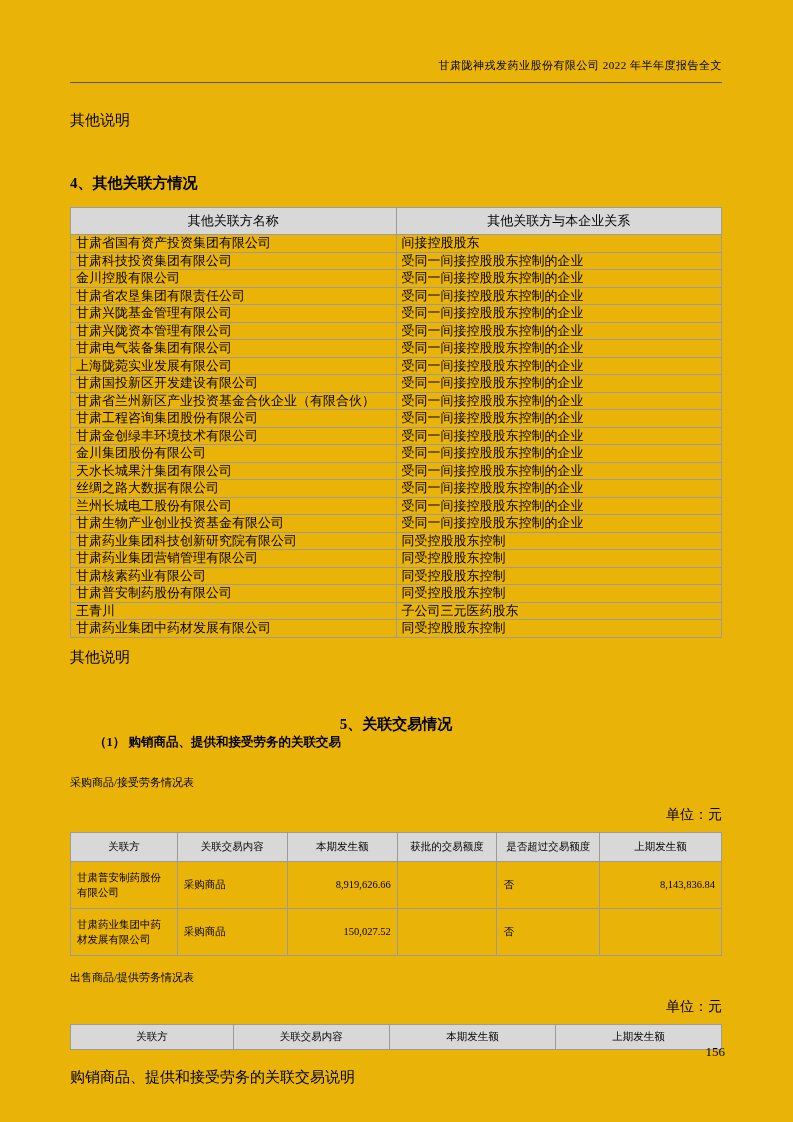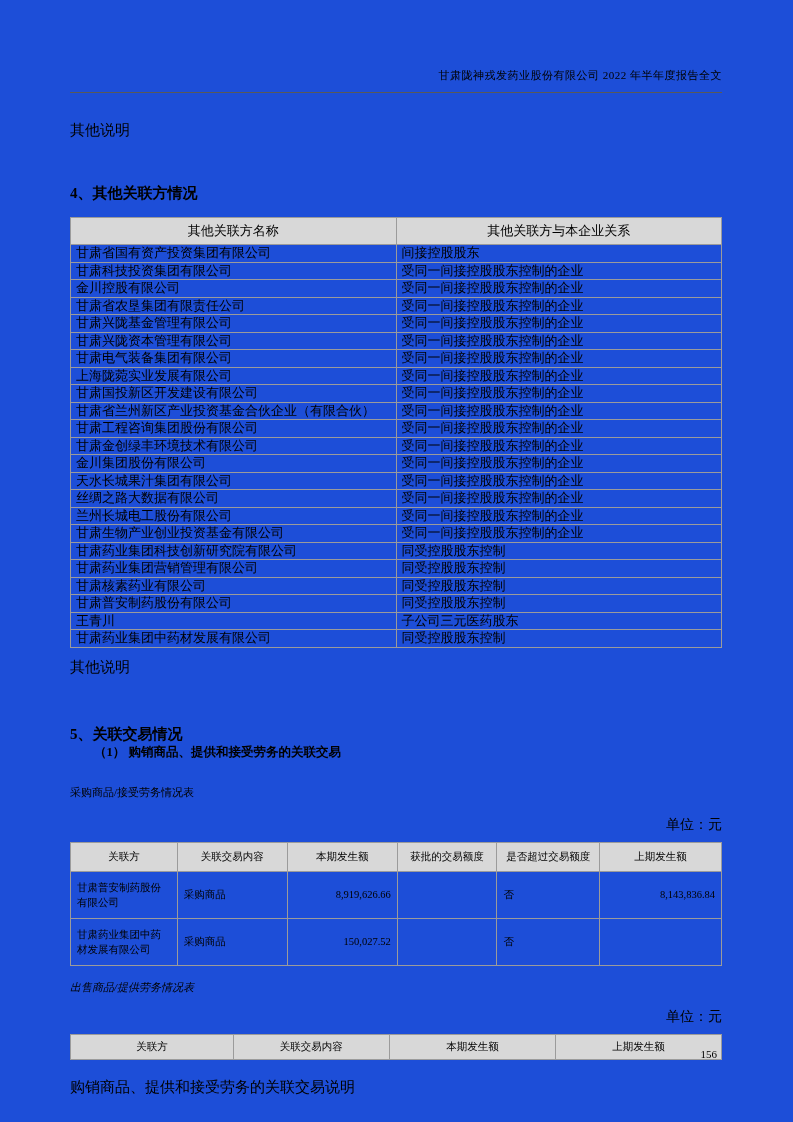--- a/index.html
+++ b/index.html
@@ -1,24 +1,24 @@
 <!DOCTYPE html>
 <html><head>
 <meta charset="utf-8">
 <style>
   * { margin: 0; padding: 0; box-sizing: border-box; }
   html, body { background: #ffffff; }
   .doc-page {
     position: relative;
     width: 793px;
     height: 1122px;
-    background: #1d4ed8;
+    background: #eab308;
     font-family: "Liberation Serif", "DejaVu Serif", serif;
     color: #000000;
-    padding: 16px 71px 0 70px;
+    padding: 6px 71px 0 70px;
     overflow: hidden;
   }
   .report-header {
     padding-top: 52px;
     padding-bottom: 9px;
     text-align: right;
     font-size: 11px;
     letter-spacing: 0.5px;
     border-bottom: 1px solid #595959;
   }
@@ -67,23 +67,23 @@
   .purchase-table { margin-top: 8px; font-size: 10.5px; }
   .purchase-table th { padding: 7px 3px; line-height: 14px; vertical-align: middle; }
   .purchase-table td { padding: 8px 6px; line-height: 15px; vertical-align: middle; text-align: left; }
   .purchase-table td:nth-child(3),
   .purchase-table td:nth-child(6) { text-align: right; }
   
   .sale-table { margin-top: 8px; font-size: 10.5px; }
   .sale-table th { padding: 5px 3px; }
   .page-number {
     position: absolute;
-    right: 76px;
+    right: 68px;
     bottom: 62px;
-    font-size: 11px;
+    font-size: 13px;
   }
 </style>
 </head>
 <body>
 
 <div class="doc-page">
 
   <div class="report-header">甘肃陇神戎发药业股份有限公司 2022 年半年度报告全文</div>
 
   <div class="note-text">其他说明</div>
@@ -192,21 +192,21 @@
         </tr>
         <tr>
           <td>甘肃药业集团中药材发展有限公司</td>
           <td>同受控股股东控制</td>
         </tr>
       </tbody>
   </table>
 
   <div class="note-text" style="margin-top:10px;">其他说明</div>
 
-  <div class="section-heading" style="margin-top:48px;">5、关联交易情况</div>
+  <div class="section-heading" style="margin-top:48px;text-align:center;">5、关联交易情况</div>
 
   <div class="sub-heading">（1）  购销商品、提供和接受劳务的关联交易</div>
 
   <div class="table-caption">采购商品/接受劳务情况表</div>
 
   <div class="unit-label">单位：元</div>
 
   <table class="purchase-table">
     <colgroup>
       <col style="width:16.4%">
@@ -239,21 +239,21 @@
           <td>甘肃药业集团中药材发展有限公司</td>
           <td>采购商品</td>
           <td>150,027.52</td>
           <td></td>
           <td>否</td>
           <td></td>
         </tr>
       </tbody>
   </table>
 
-  <div class="table-caption" style="margin-top:14px;font-style:italic;">出售商品/提供劳务情况表</div>
+  <div class="table-caption" style="margin-top:14px;">出售商品/提供劳务情况表</div>
 
   <div class="unit-label" style="margin-top:13px;">单位：元</div>
 
   <table class="sale-table">
     <colgroup>
       <col style="width:25%">
       <col style="width:24%">
       <col style="width:25.5%">
       <col style="width:25.5%">
     </colgroup>

